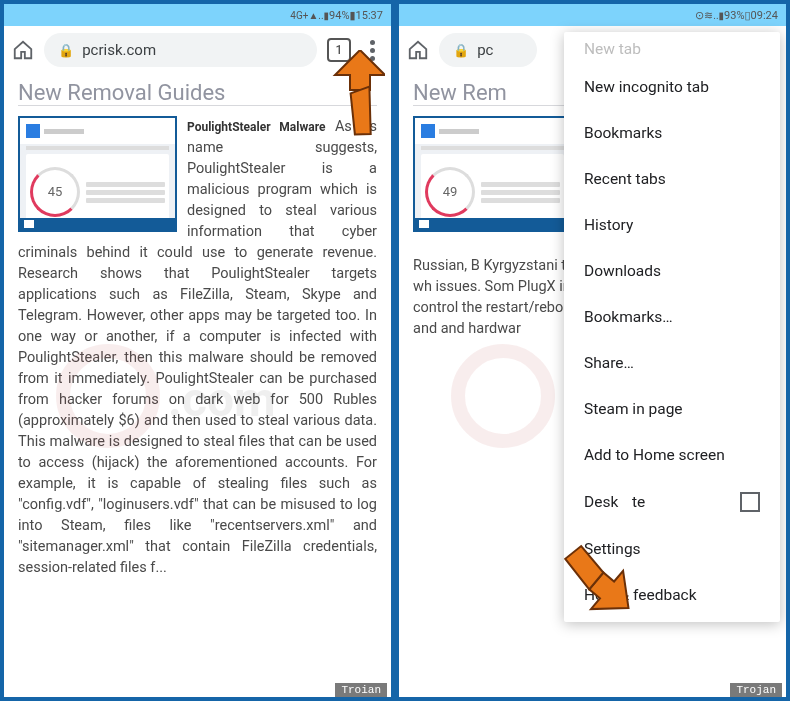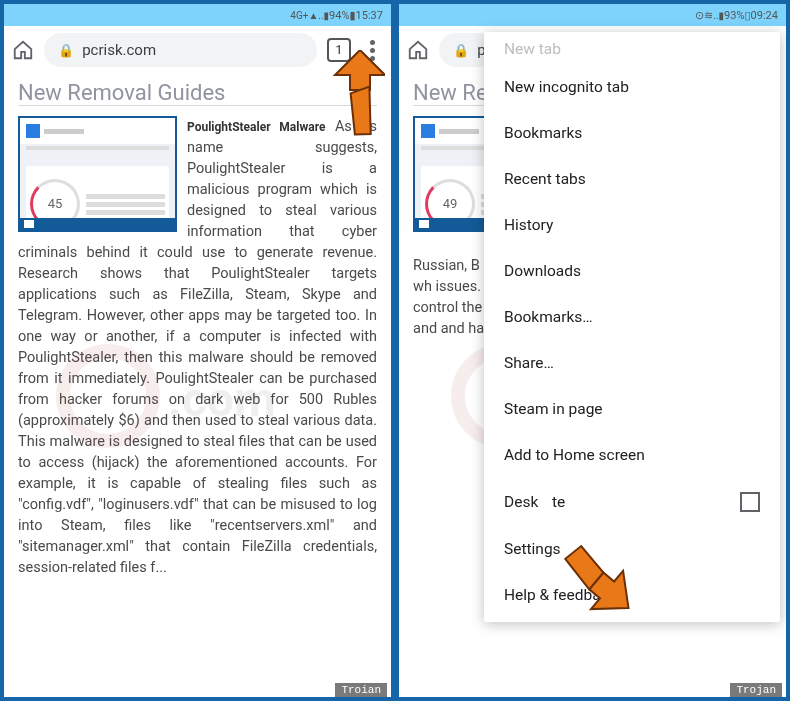--- a/index.html
+++ b/index.html
@@ -126,21 +126,21 @@
     display: flex;
     align-items: center;
     padding: 0 6px;
     gap: 4px;
   }
   .thumb .bluesq { width:14px; height:14px; background:#2a7de1; }
   .thumb .tinytext { height:5px; width:40px; background:#ccc; }
   .thumb .body {
     background: #fff;
     height: 68px;
-    margin: 16px 6px;
+    margin: 4px 6px;
     border-radius: 2px;
     display: flex;
     align-items: center;
     padding: 4px;
     gap: 6px;
   }
   .gauge {
     width: 44px;
     height: 44px;
     border: 3px solid #e03a5e;
@@ -177,21 +177,21 @@
     text-align: center;
     pointer-events: none;
   }
   .watermark svg { opacity: 0.09; }
 
   
   .menu {
     position: absolute;
     top: 28px;
     right: 6px;
-    width: 296px;
+    width: 216px;
     background: #fff;
     box-shadow: 0 2px 14px rgba(0,0,0,0.25);
     border-radius: 2px;
     padding: 4px 0;
     z-index: 10;
   }
   .menu-item {
     padding: 14px 20px;
     font-size: 15.5px;
     color: #202124;

